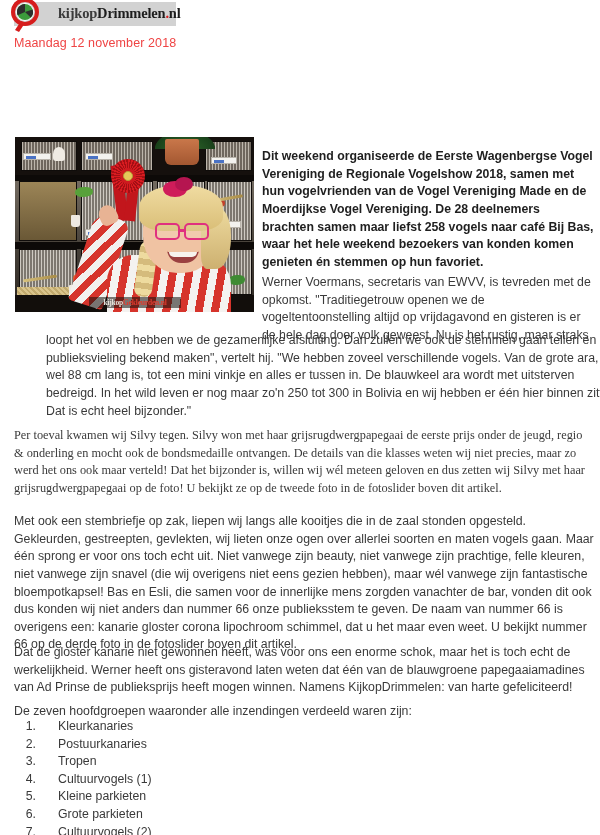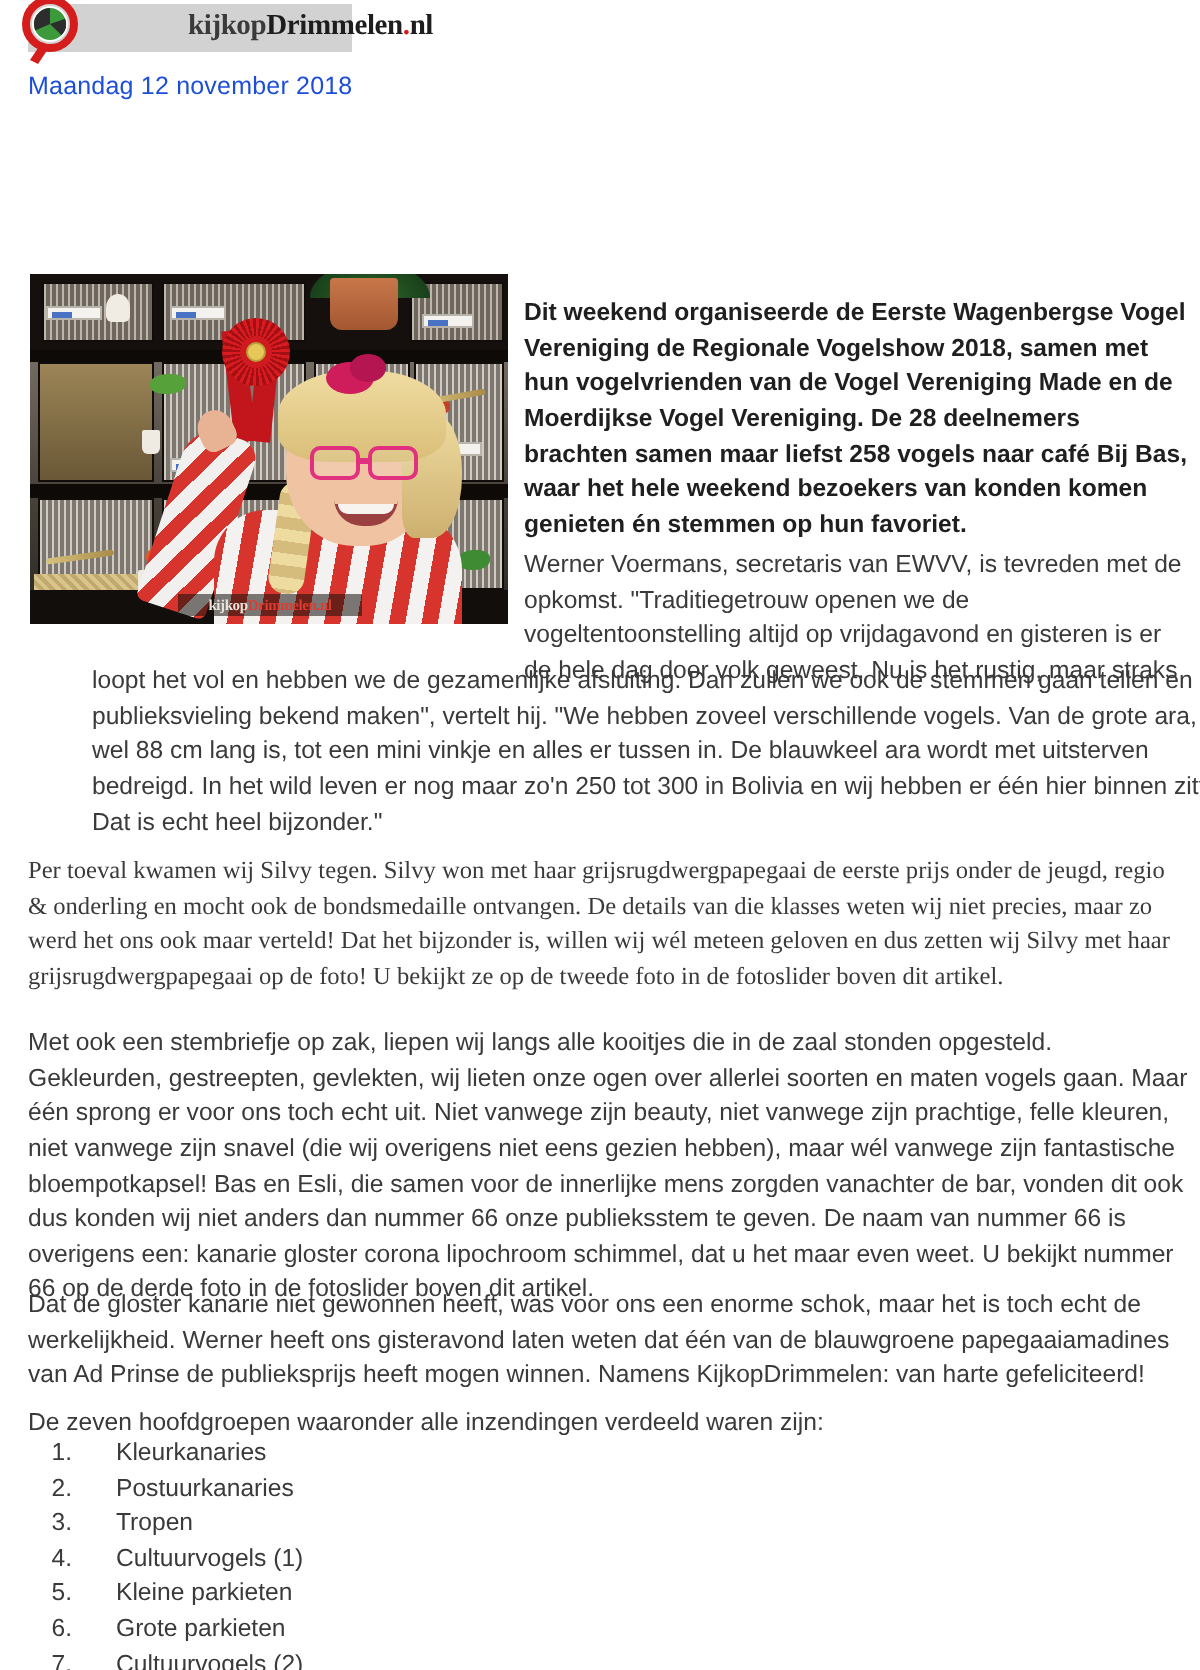--- a/index.html
+++ b/index.html
@@ -18,33 +18,33 @@
   .logo-bar {
     position: absolute; left: 14px; top: 2px;
     width: 162px; height: 24px;
     background: #d2d2d2;
     display: flex; align-items: center;
   }
   .logo-text {
     position: absolute; left: 44px; top: 3px;
     font-family: "Liberation Serif", serif;
     font-weight: bold; font-size: 14.5px;
-    letter-spacing: -0.2px; white-space: nowrap; margin-left: 36px;
+    letter-spacing: -0.2px; white-space: nowrap;
   }
   .logo-text .lt-kijkop { color: #3a3a3a; }
   .logo-text .lt-drim { color: #1d1d1d; }
   .logo-text .lt-dot { color: #d61d1d; }
   .logo-text .lt-nl { color: #1d1d1d; }
 
   .glass { position: absolute; left: 8px; top: -1px; width: 34px; height: 34px; }
 
   
   .date {
     position: absolute; left: 14px; top: 36px;
-    font-size: 12.5px; color: #1d4ed8; letter-spacing: 0.1px; text-align: right;
+    font-size: 12.5px; color: #ef4444; letter-spacing: 0.1px; text-align: right;
   }
 
   
   .headline {
     position: absolute; left: 14px; top: 58px; width: 580px;
     font-size: 19.5px; font-weight: 400; color: #2b2b2b;
     line-height: 31px; letter-spacing: -0.1px;
   }
 
   
@@ -282,21 +282,21 @@
     <div class="bow2"></div>
     <div class="glasses">
       <div class="lens lens-l"></div>
       <div class="bridge"></div>
       <div class="lens lens-r"></div>
     </div>
     <div class="mouth"></div>
 
     <div class="watermark">
       <span class="wm-a">kijkop</span>
-        <span class="wm-b">Drimmelen.nl</span>
+        <span class="wm-b">Gekleurden.nl</span>
     </div>
   </div>
 
   <p class="intro-bold">Dit weekend organiseerde de Eerste Wagenbergse Vogel Vereniging de Regionale Vogelshow 2018, samen met hun vogelvrienden van de Vogel Vereniging Made en de Moerdijkse Vogel Vereniging. De 28 deelnemers brachten samen maar liefst 258 vogels naar café Bij Bas, waar het hele weekend bezoekers van konden komen genieten én stemmen op hun favoriet.</p>
   <p class="para-side">Werner Voermans, secretaris van EWVV, is tevreden met de opkomst. "Traditiegetrouw openen we de vogeltentoonstelling altijd op vrijdagavond en gisteren is er de hele dag door volk geweest. Nu is het rustig, maar straks</p>
   <p class="flow flow-1">loopt het vol en hebben we de gezamenlijke afsluiting. Dan zullen we ook de stemmen gaan tellen en de publieksvieling bekend maken", vertelt hij. "We hebben zoveel verschillende vogels. Van de grote ara, die wel 88 cm lang is, tot een mini vinkje en alles er tussen in. De blauwkeel ara wordt met uitsterven bedreigd. In het wild leven er nog maar zo'n 250 tot 300 in Bolivia en wij hebben er één hier binnen zitten. Dat is echt heel bijzonder."</p>
   <p class="flow flow-2">Per toeval kwamen wij Silvy tegen. Silvy won met haar grijsrugdwergpapegaai de eerste prijs onder de jeugd, regio &amp; onderling en mocht ook de bondsmedaille ontvangen. De details van die klasses weten wij niet precies, maar zo werd het ons ook maar verteld! Dat het bijzonder is, willen wij wél meteen geloven en dus zetten wij Silvy met haar grijsrugdwergpapegaai op de foto! U bekijkt ze op de tweede foto in de fotoslider boven dit artikel.</p>
   <p class="flow flow-3">Met ook een stembriefje op zak, liepen wij langs alle kooitjes die in de zaal stonden opgesteld. Gekleurden, gestreepten, gevlekten, wij lieten onze ogen over allerlei soorten en maten vogels gaan. Maar één sprong er voor ons toch echt uit. Niet vanwege zijn beauty, niet vanwege zijn prachtige, felle kleuren, niet vanwege zijn snavel (die wij overigens niet eens gezien hebben), maar wél vanwege zijn fantastische bloempotkapsel! Bas en Esli, die samen voor de innerlijke mens zorgden vanachter de bar, vonden dit ook dus konden wij niet anders dan nummer 66 onze publieksstem te geven. De naam van nummer 66 is overigens een: kanarie gloster corona lipochroom schimmel, dat u het maar even weet. U bekijkt nummer 66 op de derde foto in de fotoslider boven dit artikel.</p>
   <p class="flow flow-5">De zeven hoofdgroepen waaronder alle inzendingen verdeeld waren zijn:</p>
   <p class="flow flow-4">Dat de gloster kanarie niet gewonnen heeft, was voor ons een enorme schok, maar het is toch echt de werkelijkheid. Werner heeft ons gisteravond laten weten dat één van de blauwgroene papegaaiamadines van Ad Prinse de publieksprijs heeft mogen winnen. Namens KijkopDrimmelen: van harte gefeliciteerd!</p>

